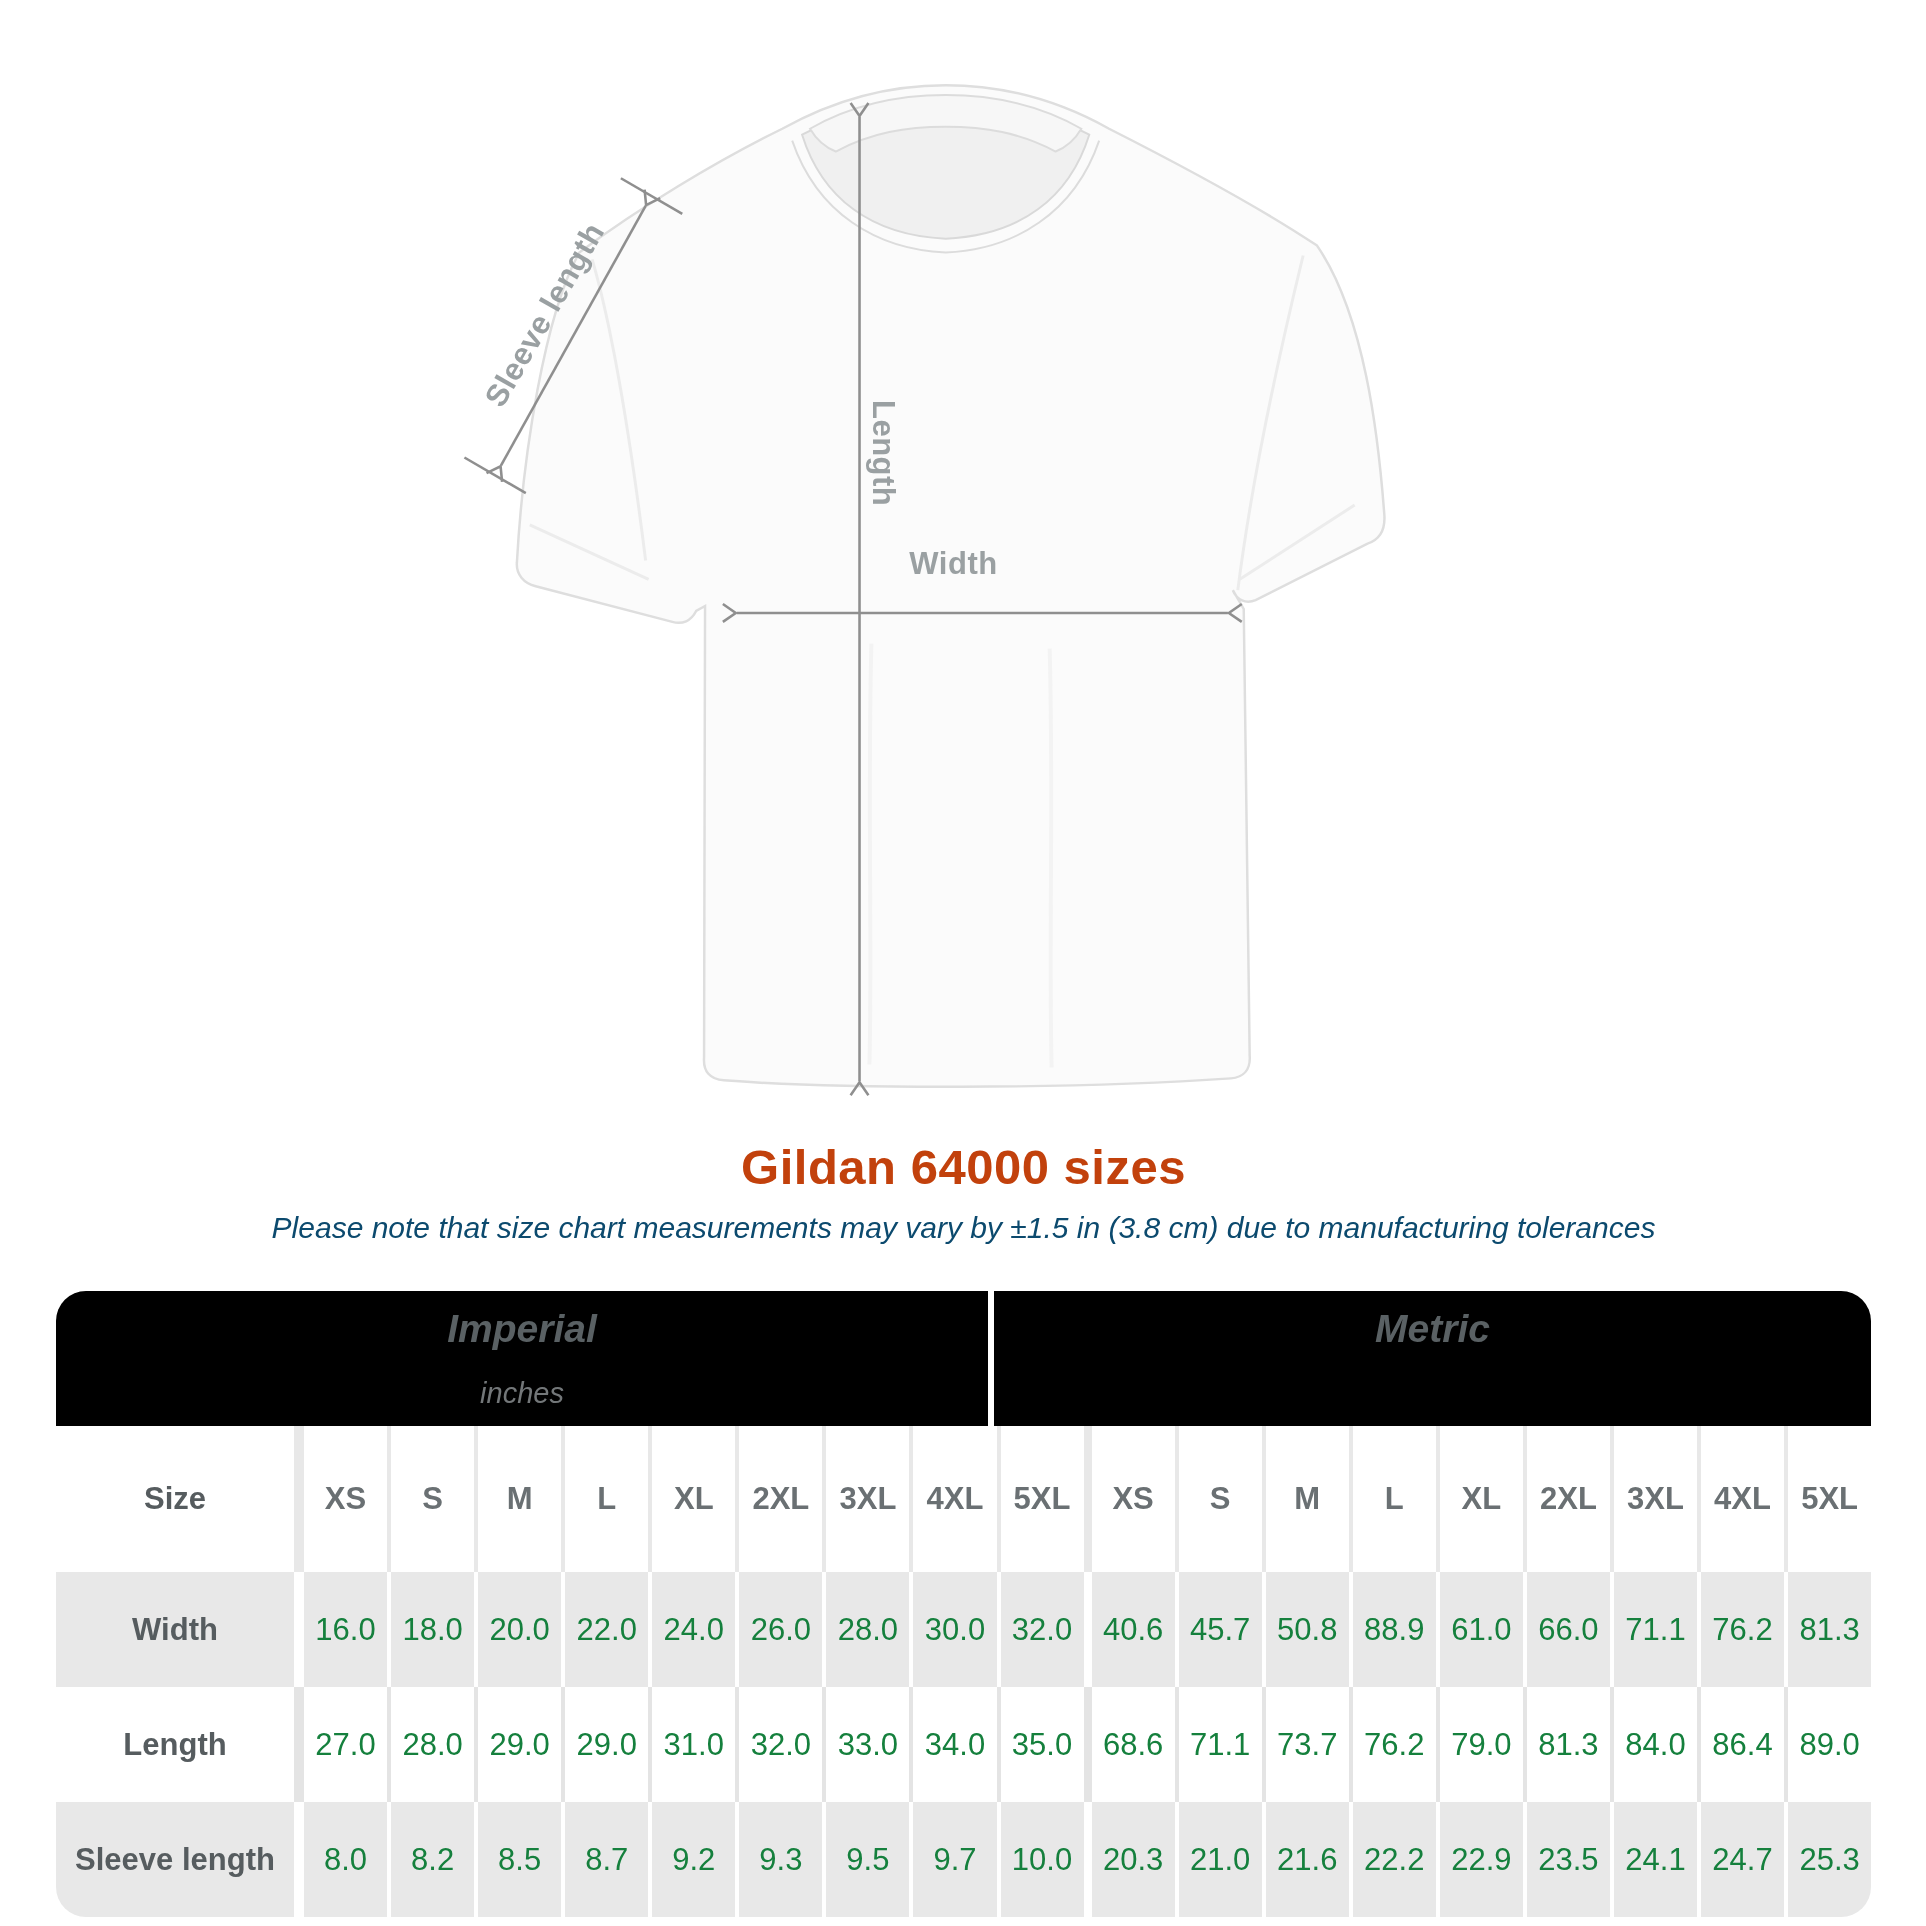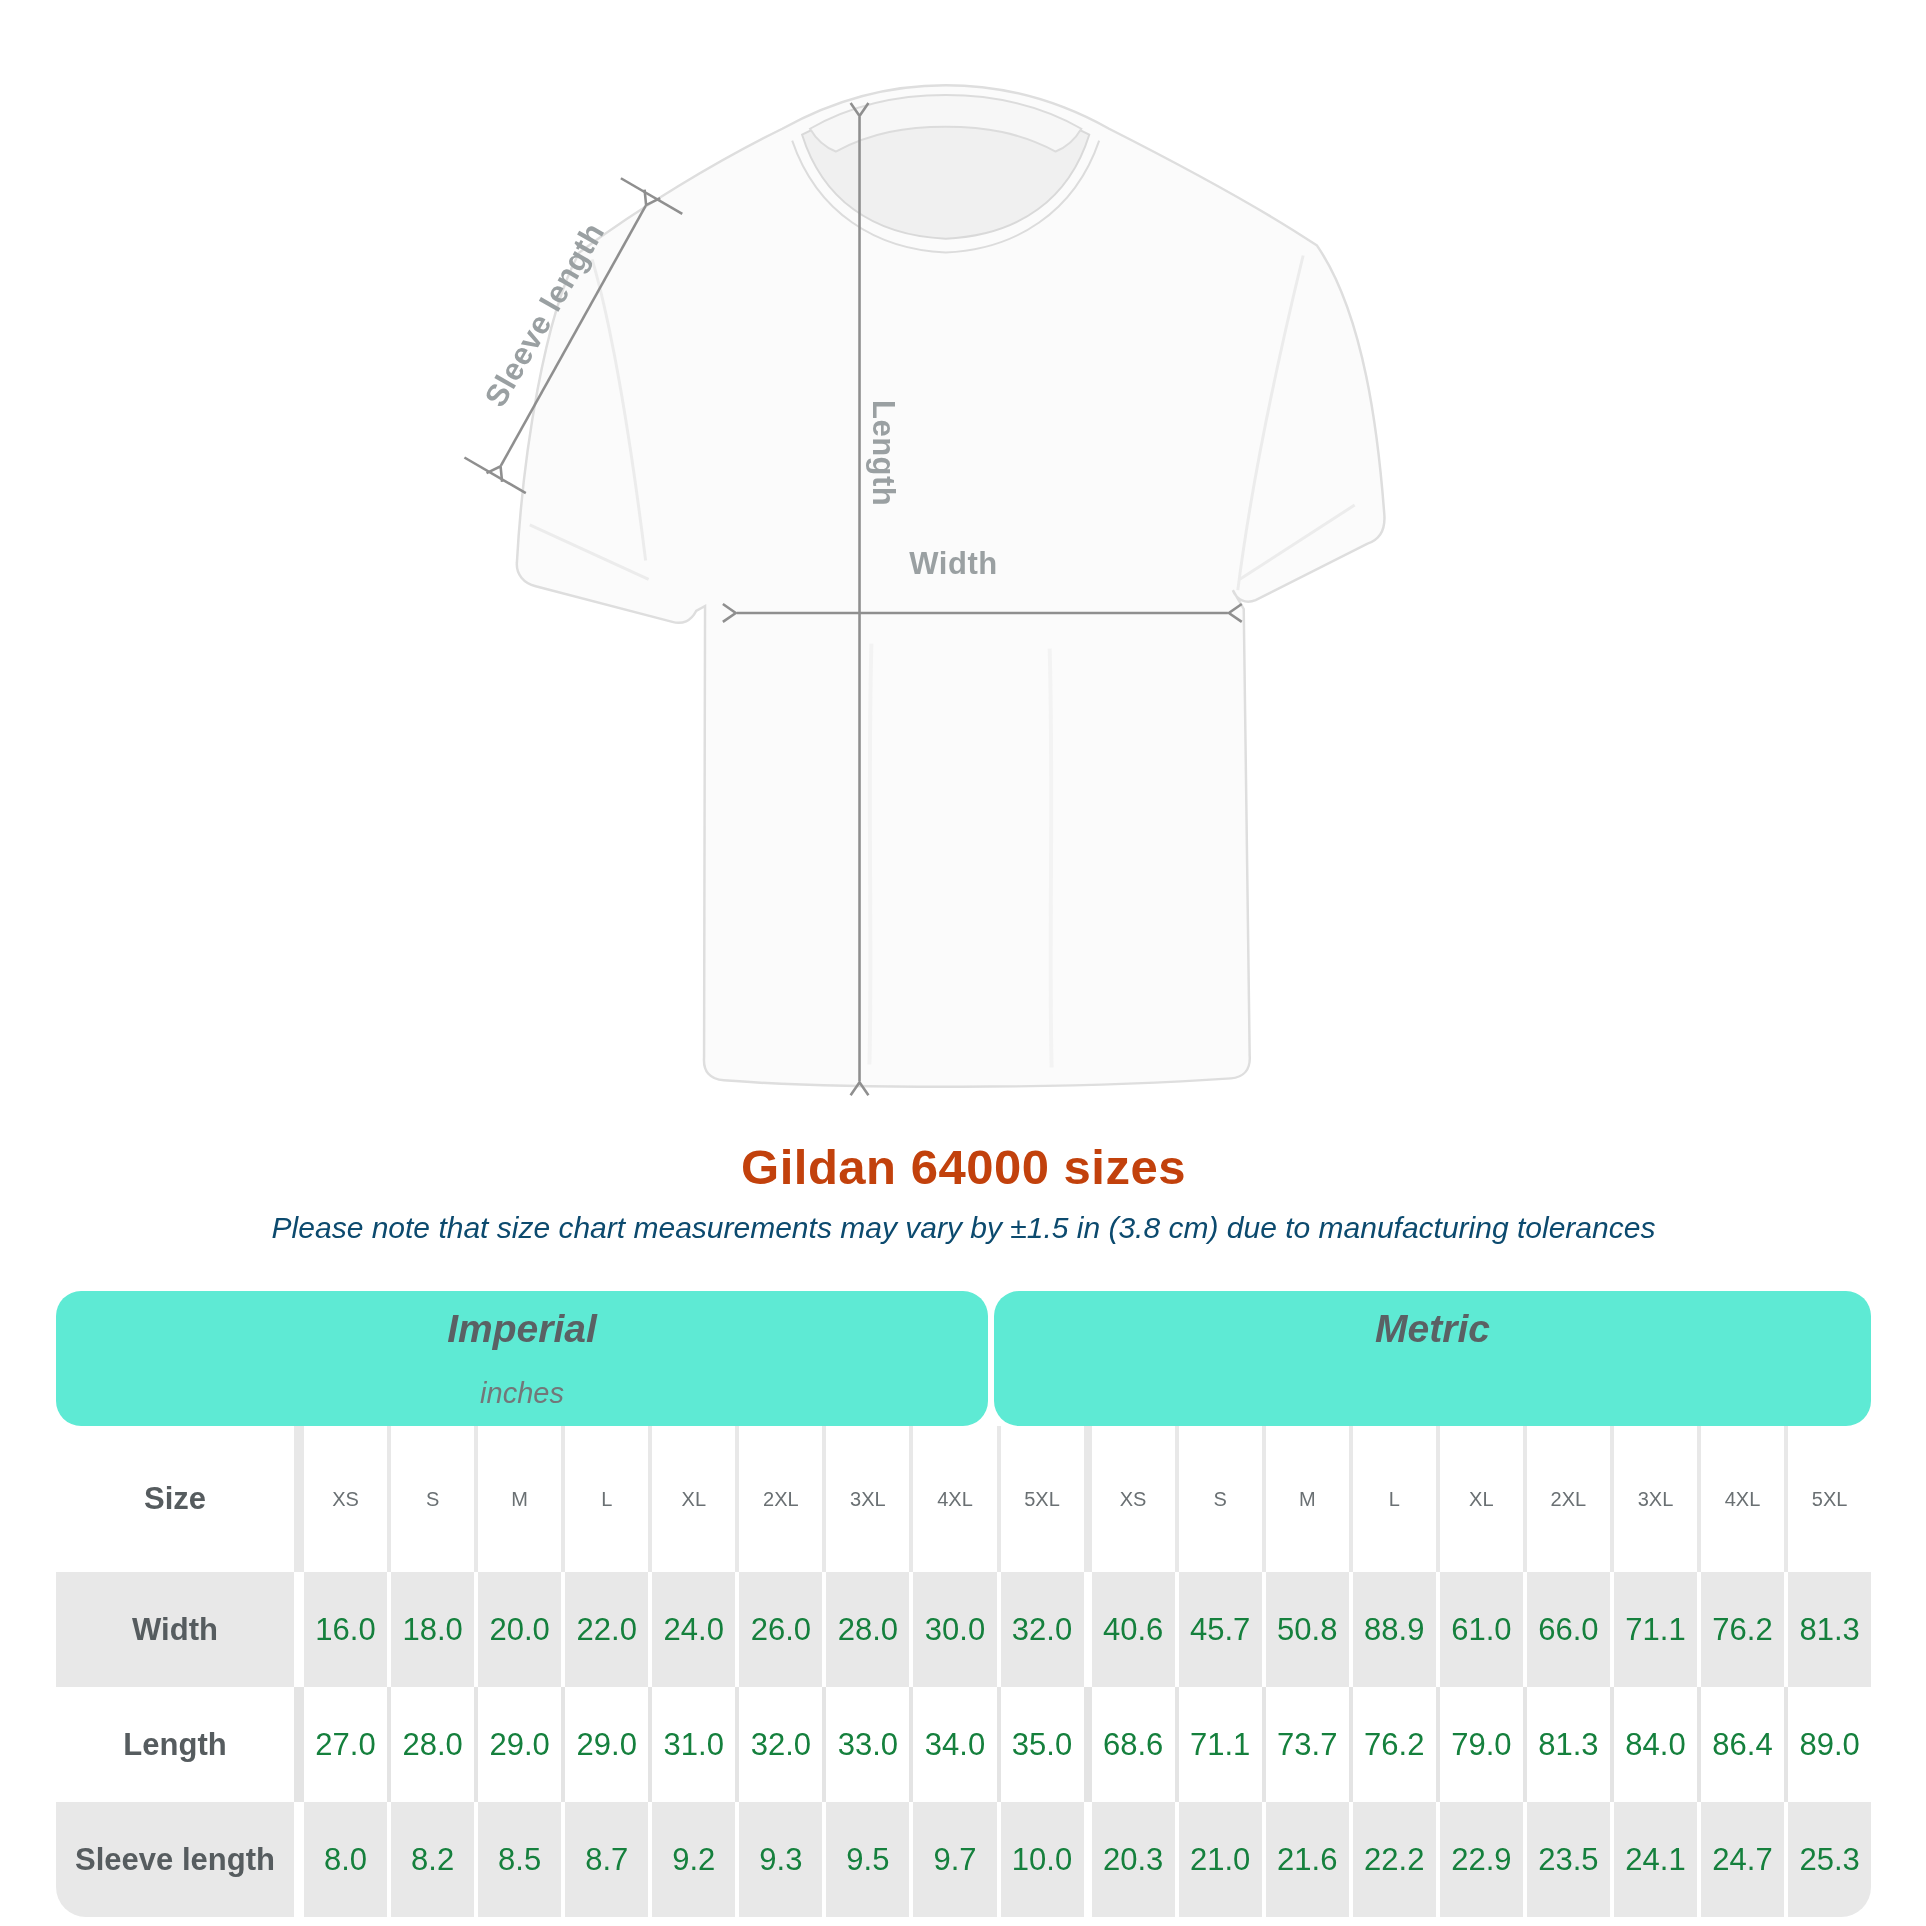--- a/index.html
+++ b/index.html
@@ -19,29 +19,29 @@
   .heading .note{margin:16px 0 0;font-size:30px;font-style:italic;color:#0c4a6e;}
 
   
   .size-table{margin:46px 56px 0;}
   .trow{display:flex;gap:4px;}
   .cell{flex:1;display:flex;align-items:center;justify-content:center;}
   .lab{flex:0 0 238px;margin-right:6px;font-weight:bold;color:#565c5f;font-size:31px;}
   .mfirst{margin-left:4px;}
 
   .band{height:135px;gap:6px;background:#fff;}
-  .band .half{background:#5eead4;text-align:center;padding-top:16px;box-sizing:border-box;border-radius:25px;}
+  .band .half{background:#000000;text-align:center;padding-top:16px;box-sizing:border-box;}
   .half-imperial{flex:0 0 932px;border-top-left-radius:30px;}
   .half-metric{flex:1;border-top-right-radius:30px;}
   .g-title{font-size:39px;font-weight:bold;font-style:italic;color:#5a6164;}
   .g-sub{font-size:29px;font-style:italic;color:#737779;margin-top:26px;}
 
   .r-head{height:146px;background:#e8e8e8;}
   .r-head .cell{background:#fff;}
-  .r-head .sz{font-weight:normal;color:#6a7073;font-size:20px;text-align:right;}
+  .r-head .sz{font-weight:bold;color:#6a7073;font-size:31px;text-align:right;}
 
   .r-data{height:115px;}
   .r-white{background:#e4e4e4;}
   .r-white .cell{background:#fff;}
   .r-gray{background:#fff;}
   .r-gray .cell{background:#e8e8e8;}
   .val{color:#15803d;font-size:31px;}
 
   .r-sleeve .lab{border-bottom-left-radius:30px;}
   .r-sleeve .cell:last-child{border-bottom-right-radius:30px;}

